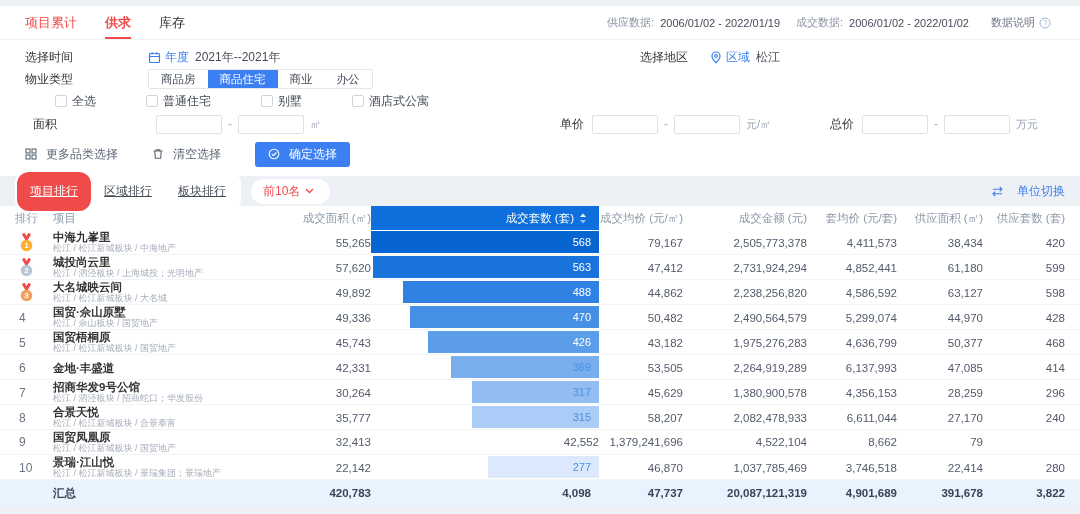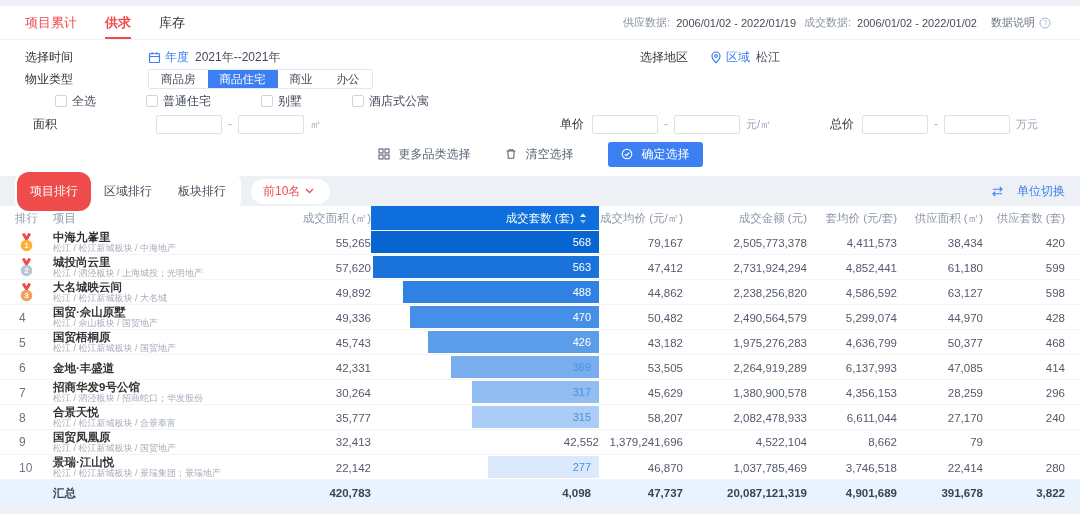--- a/index.html
+++ b/index.html
@@ -16,21 +16,21 @@
   .card1 { background:#fff; margin-top:6px; }
   .topbar { height:34px; display:flex; justify-content:space-between; align-items:center;
             padding:0 25px; border-bottom:1px solid #f0f1f3; }
   .tabs { display:flex; gap:28px; height:100%; }
   .tab { display:flex; align-items:center; font-size:13px; color:#333; position:relative; cursor:pointer; }
   .tab.red { color:var(--red); }
   .tab.active { color:var(--red); font-weight:bold; }
   .tab.active::after { content:""; position:absolute; bottom:0; left:50%; transform:translateX(-50%);
                        width:26px; height:2px; background:var(--red); }
   .meta { display:flex; align-items:center; gap:6px; font-size:11px; color:#8a93a3; }
-  .meta .val { color:#454c59; margin-right:2px;text-align:center; }
+  .meta .val { color:#454c59; margin-right:10px;text-align:center; }
   .meta .note { display:flex; align-items:center; gap:4px; color:#6b7484; margin-left:6px; }
 
   
   .filters { padding:5px 25px 6px; }
   .frow { display:flex; align-items:center; height:20px; margin:2px 0; position:relative; }
   .flabel { width:123px; color:#333; flex:none; }
   .fvalue { color:#454c59; margin-left:6px; }
   .icn { margin-right:4px; display:inline-flex; }
   .region { position:absolute; left:615px; display:flex; align-items:center; }
   .region .flabel { width:auto; margin-right:22px; }
@@ -44,28 +44,28 @@
   .cbox { width:12px; height:12px; border:1px solid #cfd4dd; border-radius:2px; background:#fff; flex:none; }
 
   .rgroup { display:flex; align-items:center; position:absolute; }
   .rgroup .rlabel { color:#333; margin-right:8px; }
   .g1 { left:8px; } .g1 .rlabel { width:115px; margin-right:8px; }
   .g2 { left:535px; } .g3 { left:805px; }
   .rinput { width:66px; height:19px; border:1px solid #dde1e8; border-radius:2px; background:#fff; font-size:11px; padding:0 5px; outline:none; }
   .dash { margin:0 6px; color:#aab0bb; }
   .runit { margin-left:6px; color:#9aa3b3; font-size:11px; }
 
-  .actions { display:flex; justify-content:center; align-items:center; gap:34px; height:26px; margin:6px 0 3px; }
+  .actions { display:flex; align-items:center; gap:34px; height:26px; margin:6px 0 3px; }
   .act { display:flex; align-items:center; gap:5px; color:#5b6575; cursor:pointer; }
   .act.primary { background:var(--blue); color:#fff; padding:4px 13px; border-radius:3px; }
 
   
   .toolbar { height:30px; display:flex; align-items:center; padding:0 15px; background:#edf0f4; }
   .pillgroup { display:flex; background:#fff; border-radius:14px; padding:2px; }
-  .pill { padding:11px 13px; border-radius:12px; font-size:12px; color:#454c59; cursor:pointer; }
+  .pill { padding:11px 13px; border-radius:12px; font-size:12px; color:#454c59; cursor:pointer;text-decoration:underline; }
   .pill.active { background:var(--red); color:#fff; }
   .top10 { margin-left:10px; background:#fff; border-radius:13px; padding:4px 12px; color:var(--red);
            display:flex; align-items:center; gap:5px; cursor:pointer; }
   .unit-switch { margin-left:auto; display:flex; align-items:center; gap:9px; color:var(--blue); cursor:pointer; }
 
   
   .tablecard { background:#fff; }
   .grid { display:grid; grid-template-columns:38px 240px 78px 228px 84px 124px 90px 86px 82px; padding:0 15px; align-items:center; }
   .thead { height:24px; color:#8d97a9; font-size:11.5px; }
   .th { text-align:right; }

